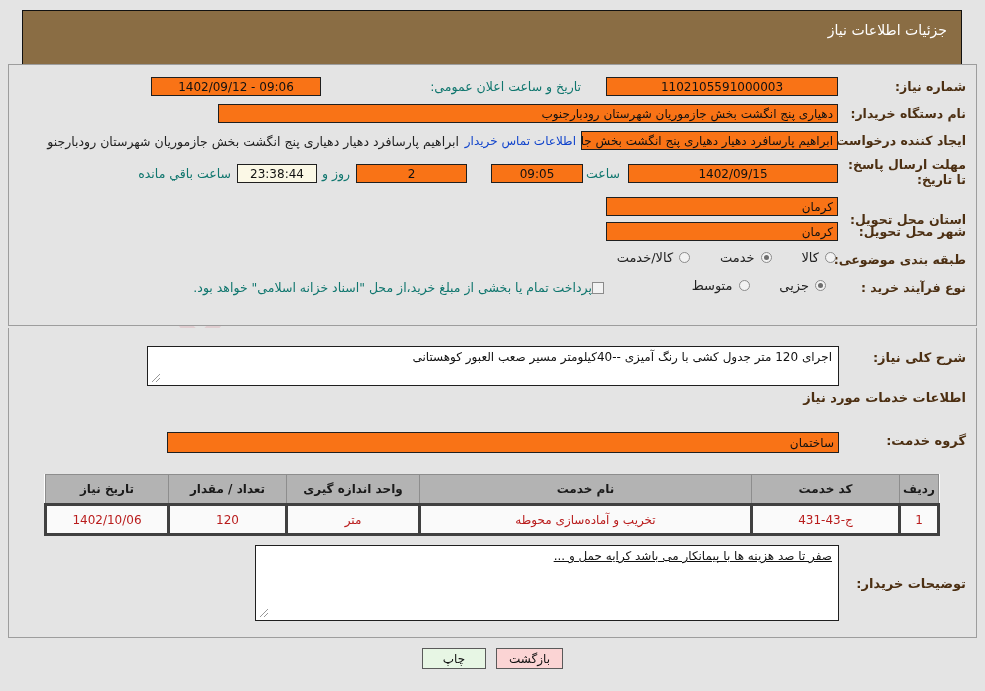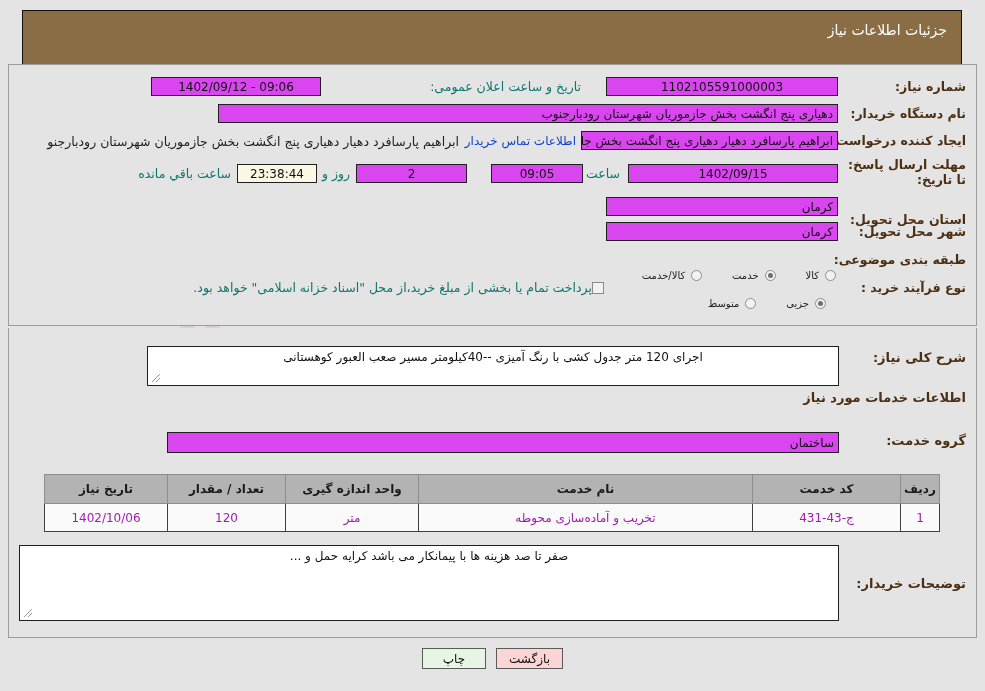--- a/index.html
+++ b/index.html
@@ -72,21 +72,21 @@
     color: #4c2f12;
     font-size: 12.5px;
     font-weight: bold;
     text-align: right;
     white-space: nowrap;
   }
   .lbl.plain { font-weight: normal; color: #0f766e; }
 
   .fld {
     border: 1px solid #1f1f1f;
-    background: #d946ef;
+    background: #f97316;
     height: 19px;
     line-height: 19px;
     box-sizing: border-box;
     padding: 0 4px;
     font-size: 12px;
     color: #111;
     overflow: hidden;
     white-space: nowrap;
     text-overflow: clip;
   }
@@ -125,24 +125,23 @@
     width: 12px; height: 12px;
     border: 1px solid #8b8b8b;
     background: #f2f2f2;
     box-sizing: border-box;
     vertical-align: middle;
   }
   .opt {
     display: inline-flex;
     align-items: center;
     gap: 6px;
-    font-size: 10px;
+    font-size: 13px;
     color: #222;
     margin-left: 26px;
-    margin-top: 20px;
   }
 
   
   .sec-head {
     position: absolute;
     color: #4c2f12;
     font-weight: bold;
     font-size: 13px;
     white-space: nowrap;
   }
@@ -150,21 +149,21 @@
   
   .ta {
     position: absolute;
     border: 1px solid #1f1f1f;
     background: #ffffff;
     box-sizing: border-box;
     padding: 3px 6px;
     font-size: 12px;
     color: #111;
     overflow: hidden;
-    text-align: center;
+    text-align: right;
   }
   .ta .grip {
     position: absolute;
     left: 3px; bottom: 2px;
     width: 10px; height: 10px;
     opacity: .55;
   }
 
   
   .tbl {
@@ -179,24 +178,24 @@
   .tbl th {
     background: #b3b3b3;
     border: 1px solid #8d8d8d;
     height: 26px;
     font-weight: bold;
     color: #1a1a1a;
     font-size: 12px;
   }
   .tbl td {
     background: #fafafa;
-    border: 1px solid #404040;
+    border: 3px solid #404040;
     height: 25px;
     text-align: center;
-    color: #a21caf;
+    color: #b91c1c;
   }
 
   
   .btnbar {
     position: absolute;
     left: 0; top: 648px;
     width: 985px;
     display: flex;
     justify-content: center;
     gap: 10px;
@@ -335,21 +334,21 @@
       <td>1</td>
       <td>ج-43-431</td>
       <td>تخریب و آماده‌سازی محوطه</td>
       <td>متر</td>
       <td>120</td>
       <td>1402/10/06</td>
     </tr>
   </tbody>
 </table>
 
-<div class="ta" style="right:146px; top:545px; width:820px; height:76px; z-index:3;">
+<div class="ta" style="right:146px; top:545px; width:584px; height:76px; z-index:3;text-decoration:underline;">
   <span>صفر تا صد هزینه ها با پیمانکار می باشد کرایه حمل و ...</span>
   <svg class="grip" viewBox="0 0 10 10" xmlns="http://www.w3.org/2000/svg">
     <path d="M9 1 L1 9 M9 5 L5 9" stroke="#444" stroke-width="1" fill="none"></path>
   </svg>
 </div>
 
 <div class="btnbar">
   <button class="btn btn-back">بازگشت</button>
   <button class="btn btn-print">چاپ</button>
 </div>

